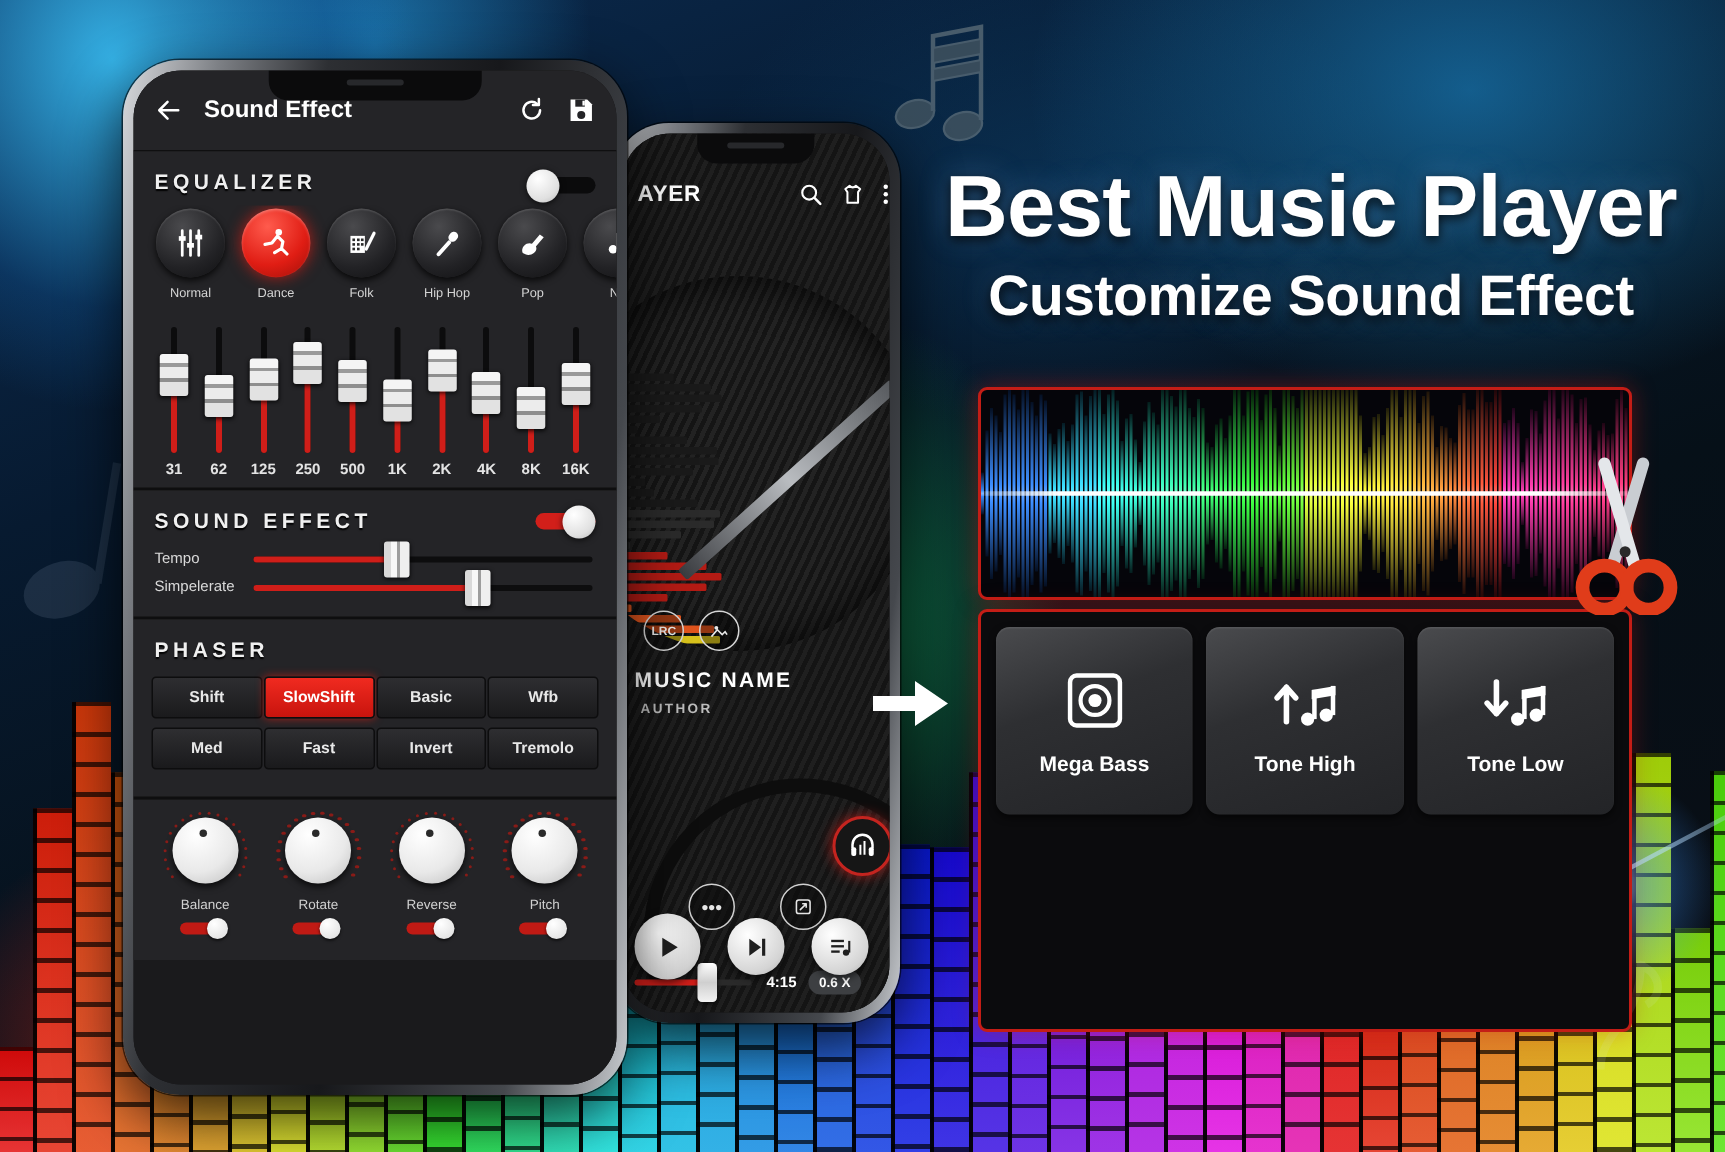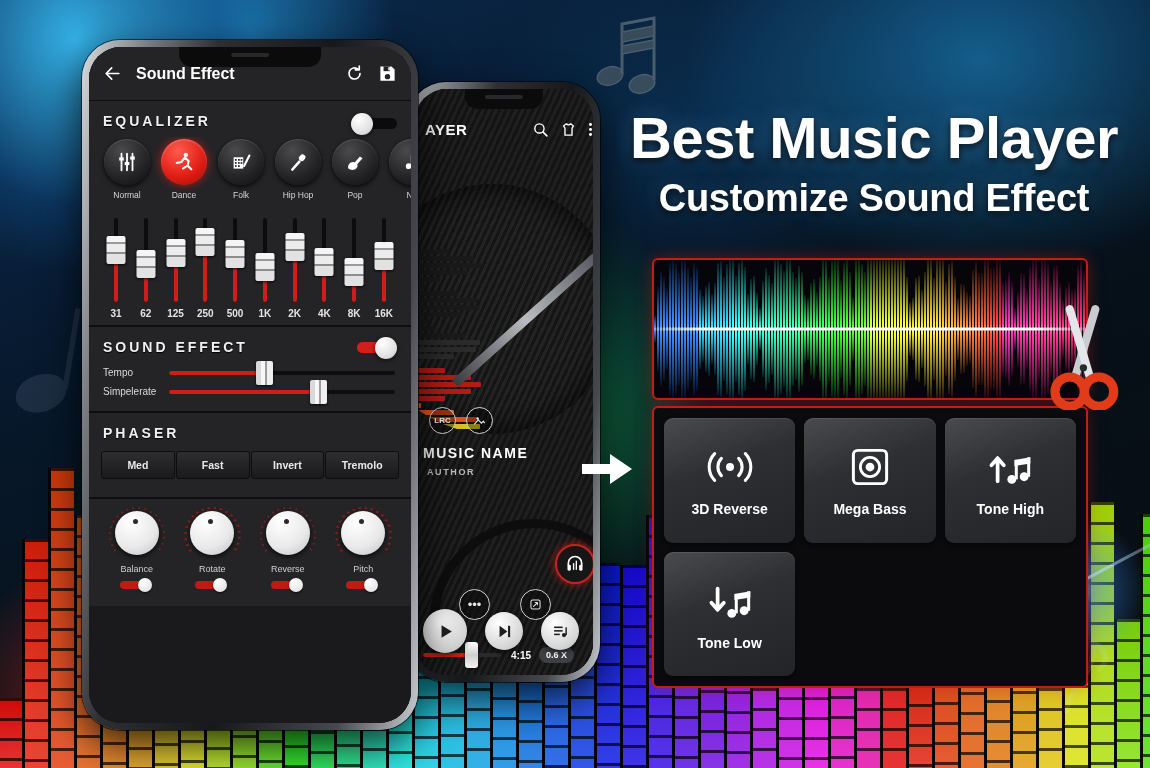--- a/index.html
+++ b/index.html
@@ -763,20 +763,26 @@
                     <div class="fx-slider-fill" style="width:66%"></div>
                     <div class="fx-slider-knob" style="left:calc(66% - 8px)"></div>
                   </div>
                 </div>
               </div>
           </div>
 
           <div class="panel">
             <div class="panel-title">PHASER</div>
             <div class="phaser-grid" id="phaserGrid">
+                <div class="phaser-row">
+                  <div class="ph-btn">Shift</div>
+                  <div class="ph-btn active">SlowShift</div>
+                  <div class="ph-btn">Basic</div>
+                  <div class="ph-btn">Wfb</div>
+                </div>
                 <div class="phaser-row">
                   <div class="ph-btn">Med</div>
                   <div class="ph-btn">Fast</div>
                   <div class="ph-btn">Invert</div>
                   <div class="ph-btn">Tremolo</div>
                 </div>
               </div>
           </div>
 
           <div class="knob-row" id="knobRow">
@@ -1087,32 +1093,20 @@
       <path d="M30 10 L52 84" stroke="#e4e7ea" stroke-width="9" stroke-linecap="round"></path>
       <circle cx="30" cy="100" r="16" fill="none" stroke="#e03c1a" stroke-width="10"></circle>
       <circle cx="62" cy="100" r="16" fill="none" stroke="#e03c1a" stroke-width="10"></circle>
       <circle cx="45" cy="74" r="4" fill="#2a2a2a"></circle>
     </g>
   </svg>
 
   <div class="fx-grid-card" id="fxGrid">
       <div class="fx-tile">
         <div class="fx-tile-icon">
-          <svg viewBox="0 0 48 48" width="46" height="46">
-            <circle cx="24" cy="24" r="4.2" fill="#fff"></circle>
-            <path d="M15 15 A13 13 0 0 0 15 33" stroke="#fff" stroke-width="3.2" fill="none" stroke-linecap="round"></path>
-            <path d="M33 15 A13 13 0 0 1 33 33" stroke="#fff" stroke-width="3.2" fill="none" stroke-linecap="round"></path>
-            <path d="M8 10 A20 20 0 0 0 8 38" stroke="#fff" stroke-width="3.2" fill="none" stroke-linecap="round"></path>
-            <path d="M40 10 A20 20 0 0 1 40 38" stroke="#fff" stroke-width="3.2" fill="none" stroke-linecap="round"></path>
-          </svg>
-        </div>
-        <div class="fx-tile-label">3D Reverse</div>
-      </div>
-      <div class="fx-tile">
-        <div class="fx-tile-icon">
           <svg viewBox="0 0 48 48" width="42" height="42">
             <rect x="5" y="5" width="38" height="38" rx="5" fill="none" stroke="#fff" stroke-width="3.4"></rect>
             <circle cx="24" cy="24" r="11" fill="none" stroke="#fff" stroke-width="3.2"></circle>
             <circle cx="24" cy="24" r="5" fill="#fff"></circle>
           </svg>
         </div>
         <div class="fx-tile-label">Mega Bass</div>
       </div>
       <div class="fx-tile">
         <div class="fx-tile-icon">

